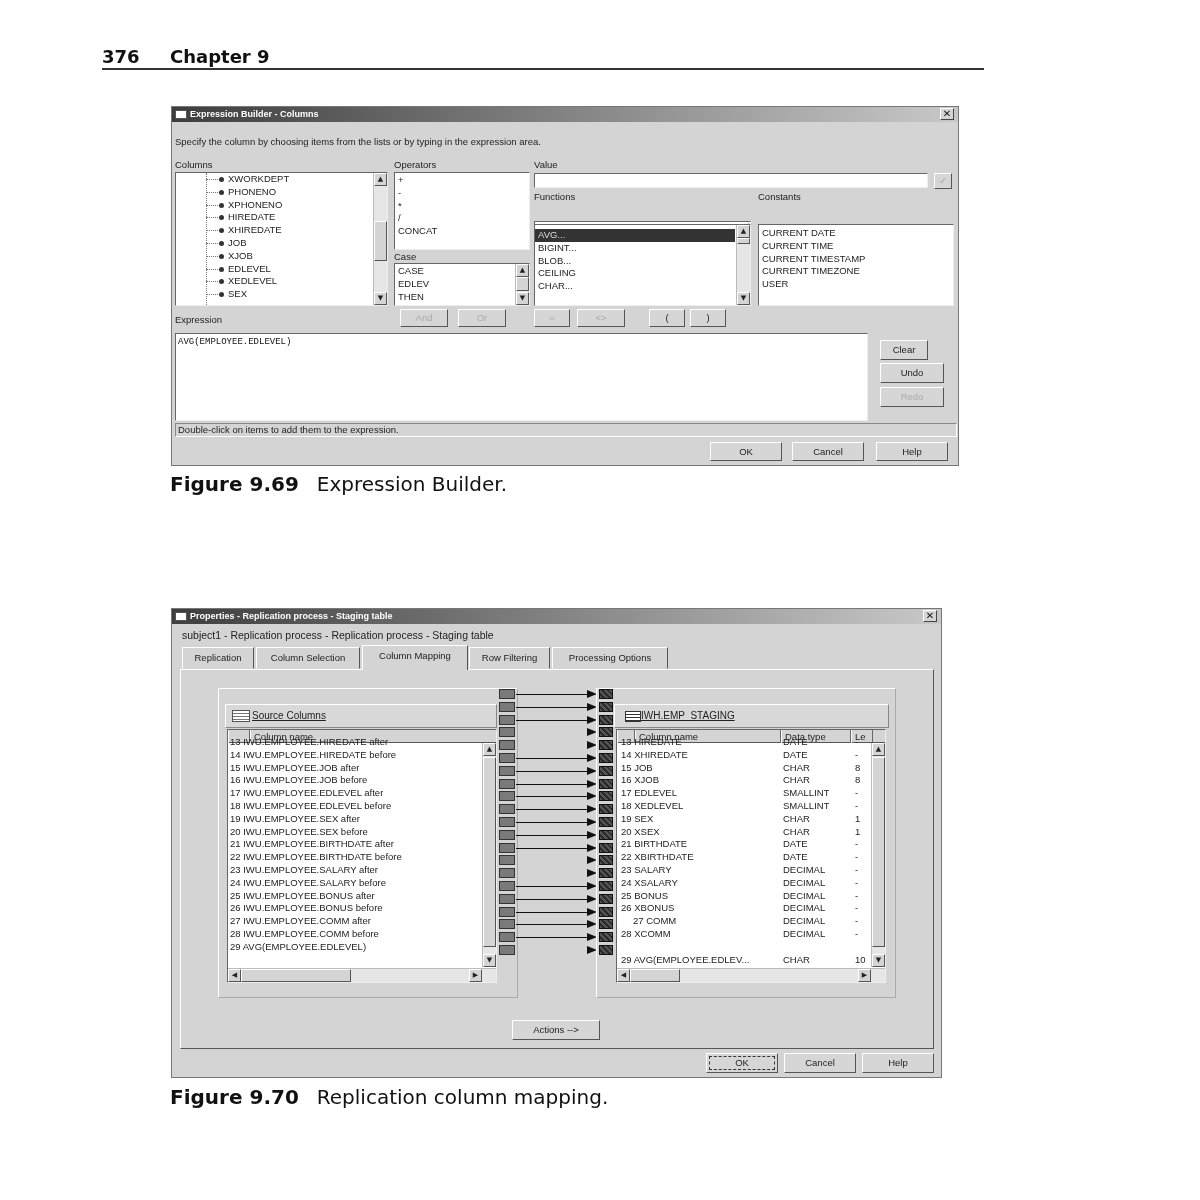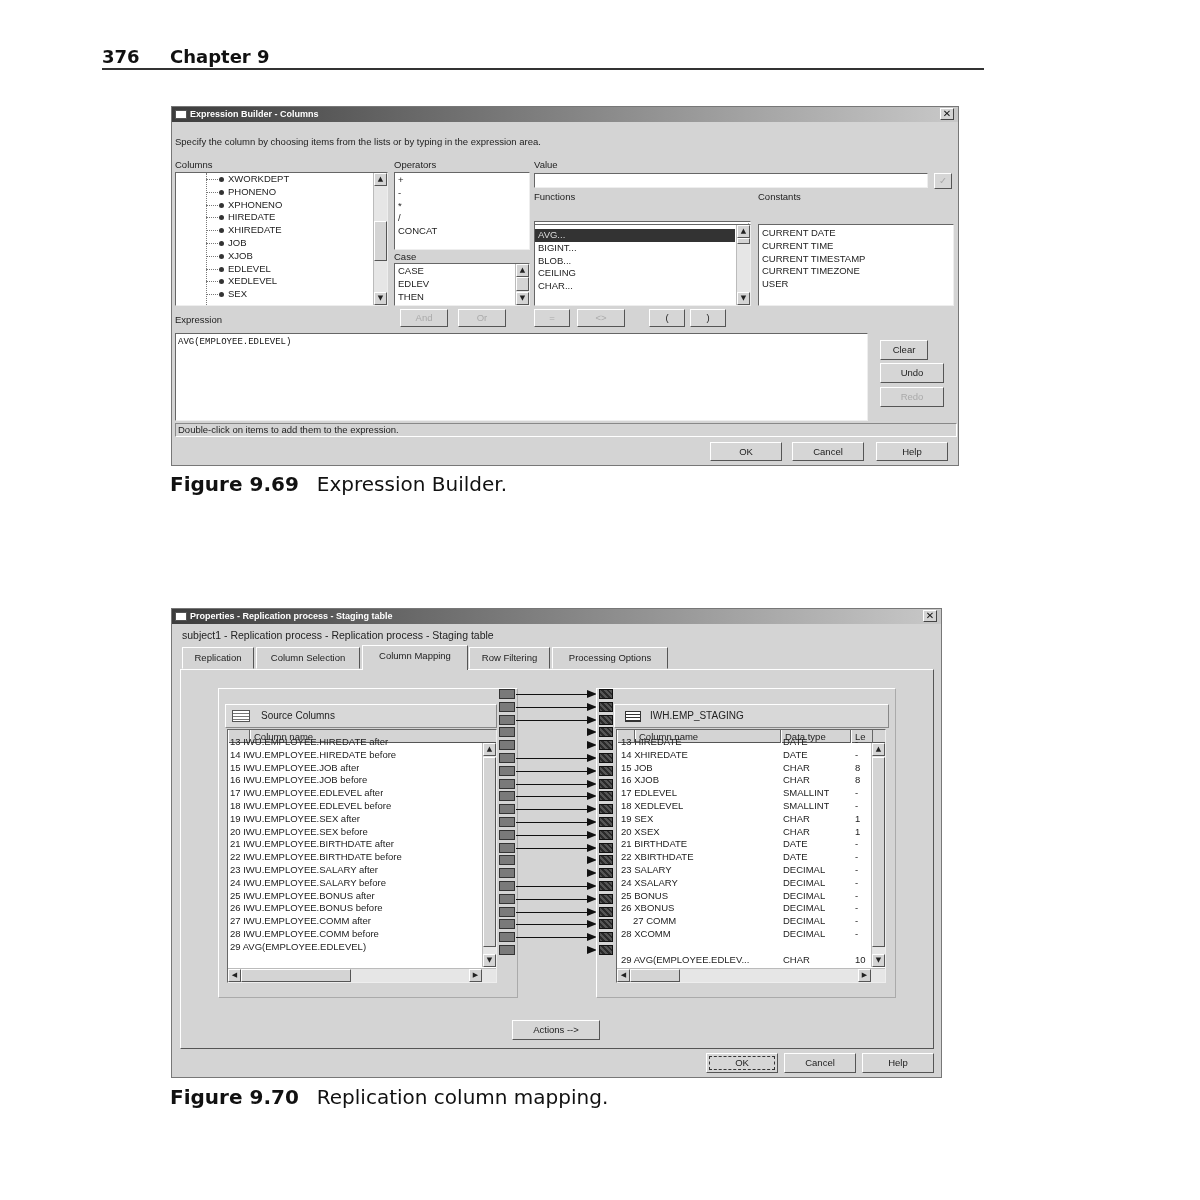--- a/index.html
+++ b/index.html
@@ -46,21 +46,21 @@
   .grid-head { position: absolute; height: 13px; background: #d4d4d4; border-bottom: 1px solid #555; font-family: "Liberation Sans", sans-serif; font-size: 9.5px; line-height: 13px; color: #222; }
   .grid-head .cell { position: absolute; top: 0; height: 13px; border-right: 1px solid #666; border-left: 1px solid #fff; padding-left: 3px; white-space: nowrap; overflow: hidden; }
   .grow { position: absolute; left: 0; height: 12.8px; font-family: "Liberation Sans", sans-serif; font-size: 9.5px; line-height: 12.8px; color: #222; white-space: nowrap; }
   .grow span { position: absolute; top: 0; overflow: hidden; }
 
   .handle-src { position: absolute; width: 16px; height: 10px; background: #7a7a7a; border: 1px solid #333; }
   .handle-tgt { position: absolute; width: 14px; height: 10px; background: #3a3a3a; border: 1px solid #111; background-image: repeating-linear-gradient(45deg, #555 0 2px, #2a2a2a 2px 4px); }
   .map-line { position: absolute; height: 1px; background: #111; }
   .arrowhead { position: absolute; width: 0; height: 0; border-top: 4px solid transparent; border-bottom: 4px solid transparent; border-left: 10px solid #111; }
 
-  .panel-title { position: absolute; height: 24px; background: #d8d8d8; border: 1px solid; border-color: #fff #888 #888 #fff; font-family: "Liberation Sans", sans-serif; font-size: 10px; line-height: 22px; color: #222; padding-left: 35px; }
+  .panel-title { position: absolute; height: 24px; background: #d8d8d8; border: 1px solid; border-color: #fff #888 #888 #fff; font-family: "Liberation Sans", sans-serif; font-size: 10px; line-height: 22px; color: #222; padding-left: 26px; text-decoration: underline; }
 </style>
 </head>
 <body>
 
 <div class="abs page-header">
   <span class="page-num">376</span>
   <span class="page-chapter">Chapter 9</span>
 </div>
 
 <div class="abs win" style="left:171px; top:106px; width:788px; height:360px;">

